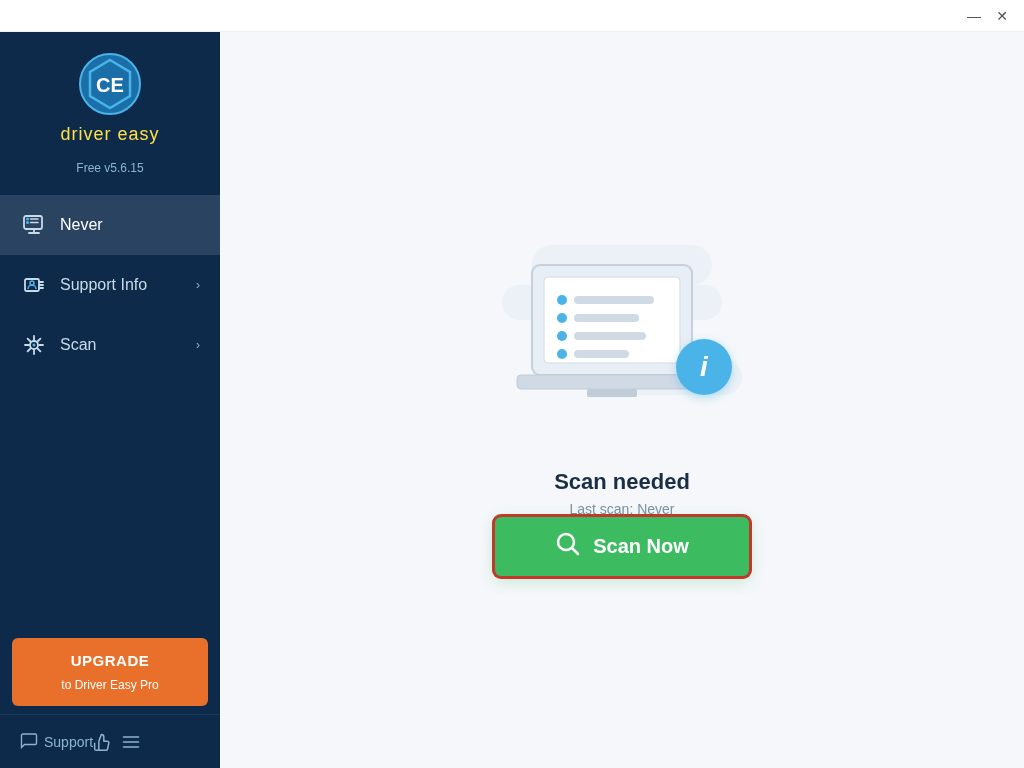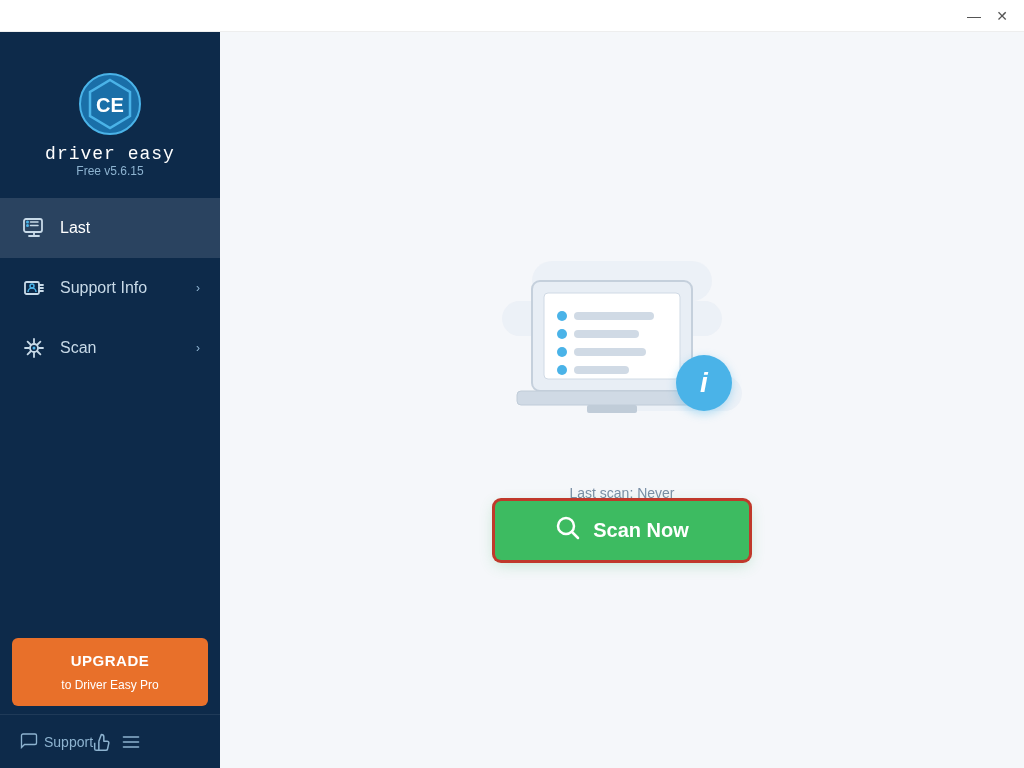--- a/index.html
+++ b/index.html
@@ -52,38 +52,37 @@
       display: flex;
       flex-direction: column;
       flex-shrink: 0;
       height: 100%;
     }
 
     .sidebar-logo {
       display: flex;
       flex-direction: column;
       align-items: center;
-      padding: 40px 16px 20px;
+      padding: 20px 16px 20px;
     }
     .logo-icon {
       width: 64px;
       height: 64px;
       margin-bottom: 8px;
     }
     .logo-title {
-      color: #ffffff;
+      color: #fde047;
       font-size: 18px;
       font-weight: 300;
       letter-spacing: 1px;
-      font-family: Liberation Mono, monospace;
     }
     .logo-version {
       color: #8db3d0;
       font-size: 12px;
-      margin-top: 0;
+      margin-top: 16px;
     }
 
     .sidebar-nav {
       flex: 1;
       display: flex;
       flex-direction: column;
     }
 
     .nav-item {
       display: flex;
@@ -272,21 +271,21 @@
           <svg width="24" height="24" viewBox="0 0 24 24" fill="none">
             <rect x="2" y="3" width="18" height="13" rx="2" stroke="#c8dae8" stroke-width="1.8" fill="none"></rect>
             <line x1="7" y1="20" x2="17" y2="20" stroke="#c8dae8" stroke-width="1.8" stroke-linecap="round"></line>
             <line x1="12" y1="16" x2="12" y2="20" stroke="#c8dae8" stroke-width="1.8"></line>
             <circle cx="5.5" cy="9.5" r="1.5" fill="#4ab3e8"></circle>
             <line x1="8.5" y1="9.5" x2="16" y2="9.5" stroke="#c8dae8" stroke-width="1.5" stroke-linecap="round"></line>
             <circle cx="5.5" cy="6" r="1.5" fill="#4ab3e8"></circle>
             <line x1="8.5" y1="6" x2="16" y2="6" stroke="#c8dae8" stroke-width="1.5" stroke-linecap="round"></line>
           </svg>
         </span>
-        <span class="nav-label">Last</span>
+        <span class="nav-label">Never</span>
       </div>
 
 
       <div class="nav-item">
         <span class="nav-icon">
           <svg width="24" height="24" viewBox="0 0 24 24" fill="none">
             <rect x="3" y="6" width="14" height="12" rx="1.5" stroke="#c8dae8" stroke-width="1.8" fill="none"></rect>
             <line x1="17" y1="9" x2="21" y2="9" stroke="#c8dae8" stroke-width="1.8" stroke-linecap="round"></line>
             <line x1="17" y1="12" x2="21" y2="12" stroke="#c8dae8" stroke-width="1.8" stroke-linecap="round"></line>
             <line x1="17" y1="15" x2="21" y2="15" stroke="#c8dae8" stroke-width="1.8" stroke-linecap="round"></line>
@@ -376,20 +375,21 @@
           <rect x="62" y="95" width="55" height="8" rx="4" fill="#d0dae5"></rect>
 
           <rect x="5" y="120" width="190" height="14" rx="4" fill="#d0dae5" stroke="#c0ccd8" stroke-width="1"></rect>
           <rect x="75" y="134" width="50" height="8" rx="2" fill="#c0ccd8"></rect>
         </svg>
       </div>
 
       <div class="info-badge">i</div>
     </div>
 
+    <div class="scan-status-title">Scan needed</div>
     <div class="scan-status-sub">Last scan: Never</div>
 
     <button class="scan-now-btn">
       <span>
         <svg width="26" height="26" viewBox="0 0 26 26" fill="none">
           <circle cx="11" cy="11" r="8" stroke="#fff" stroke-width="2.5" fill="none"></circle>
           <line x1="17" y1="17" x2="23" y2="23" stroke="#fff" stroke-width="2.5" stroke-linecap="round"></line>
         </svg>
       </span>
       <span>Scan Now</span>

